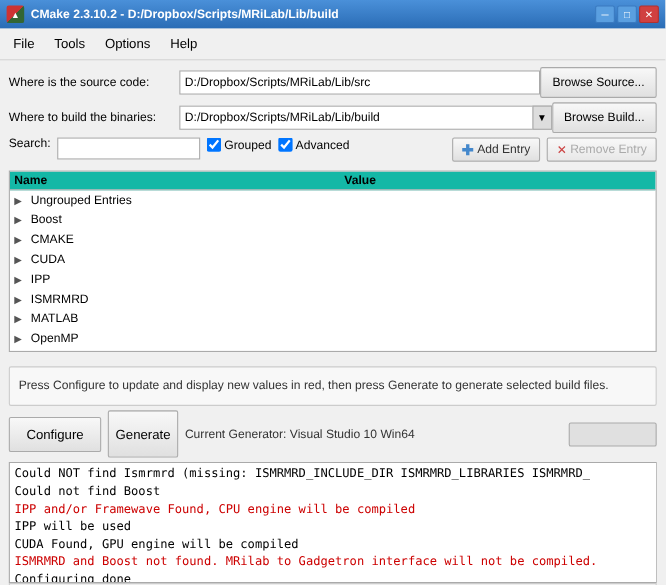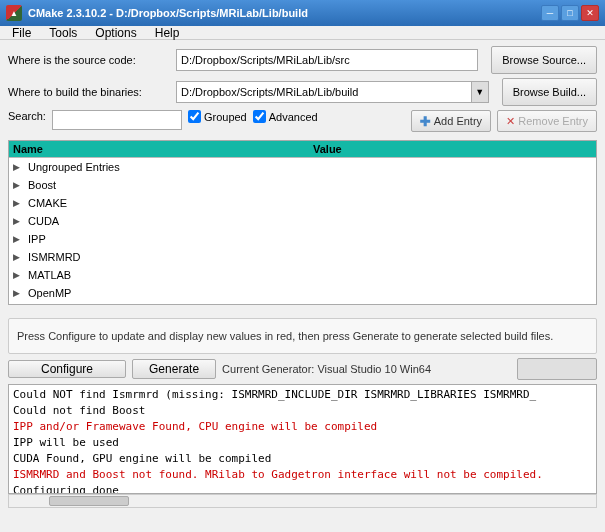--- a/index.html
+++ b/index.html
@@ -64,42 +64,42 @@
       color: white;
     }
 
     
     .menubar {
       background: #f0f0f0;
       border-bottom: 1px solid #ccc;
       display: flex;
       padding: 2px 4px;
       gap: 2px;
-      height: 14px;
+      height: 29px;
       align-items: center;
     }
     .menubar-item {
       padding: 2px 8px;
       cursor: pointer;
       border-radius: 2px;
       font-size: 12px;
     }
 
     
     .main {
       background: #f0f0f0;
       padding: 6px 8px;
     }
 
     
     .form-row {
       display: flex;
       align-items: center;
       margin-bottom: 4px;
-      gap: 13px;
+      gap: 0;
     }
     .form-label {
       font-size: 11px;
       white-space: nowrap;
       min-width: 155px;
     }
     .form-input {
       flex: 1;
       height: 22px;
       border: 1px solid #aaa;
@@ -259,31 +259,31 @@
     }
 
     
     .bottom-bar {
       display: flex;
       align-items: center;
       gap: 6px;
       margin-bottom: 4px;
     }
     .configure-btn {
-      height: 18px;
-      padding: 0 32px;
+      height: 32px;
+      padding: 0 15px;
       background: linear-gradient(to bottom, #f8f8f8, #e0e0e0);
       border: 1px solid #aaa;
       border-radius: 2px;
       cursor: pointer;
       font-size: 12px;
     }
     .generate-btn {
-      height: 20px;
-      padding: 0 16px;
+      height: 43px;
+      padding: 0 6px;
       background: linear-gradient(to bottom, #f8f8f8, #e0e0e0);
       border: 1px solid #aaa;
       border-radius: 2px;
       cursor: pointer;
       font-size: 12px;
     }
     .generator-label {
       font-size: 11px;
       color: #333;
     }

